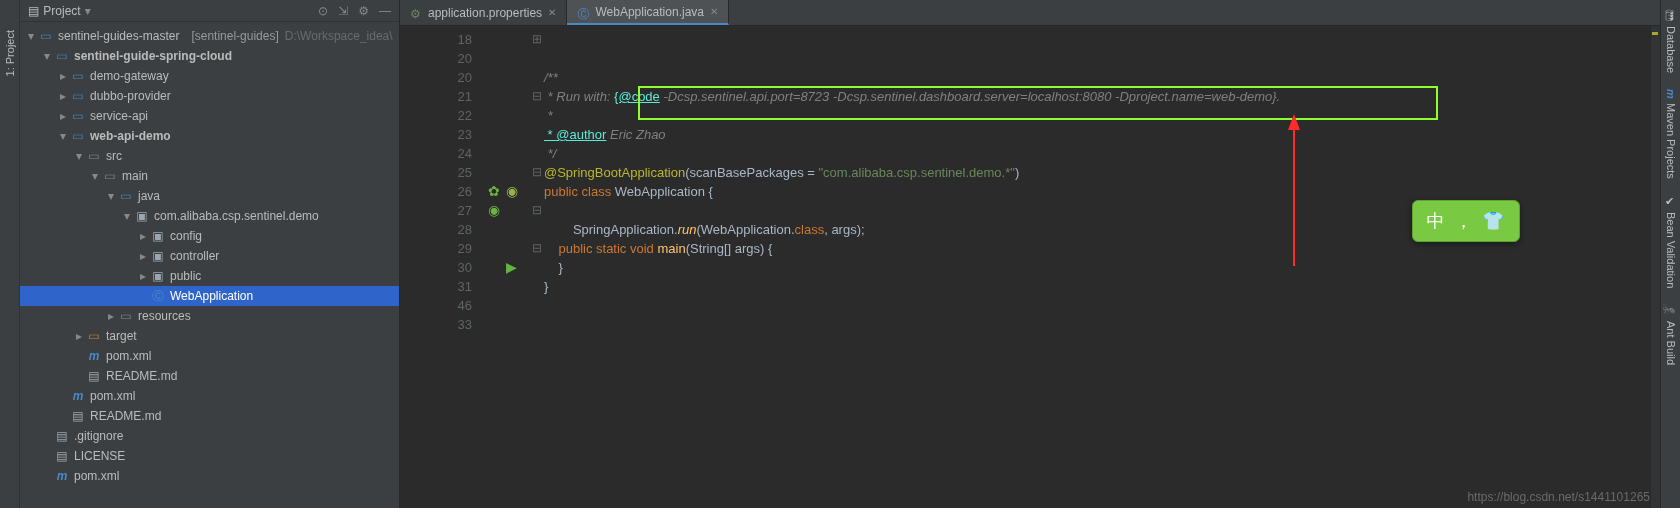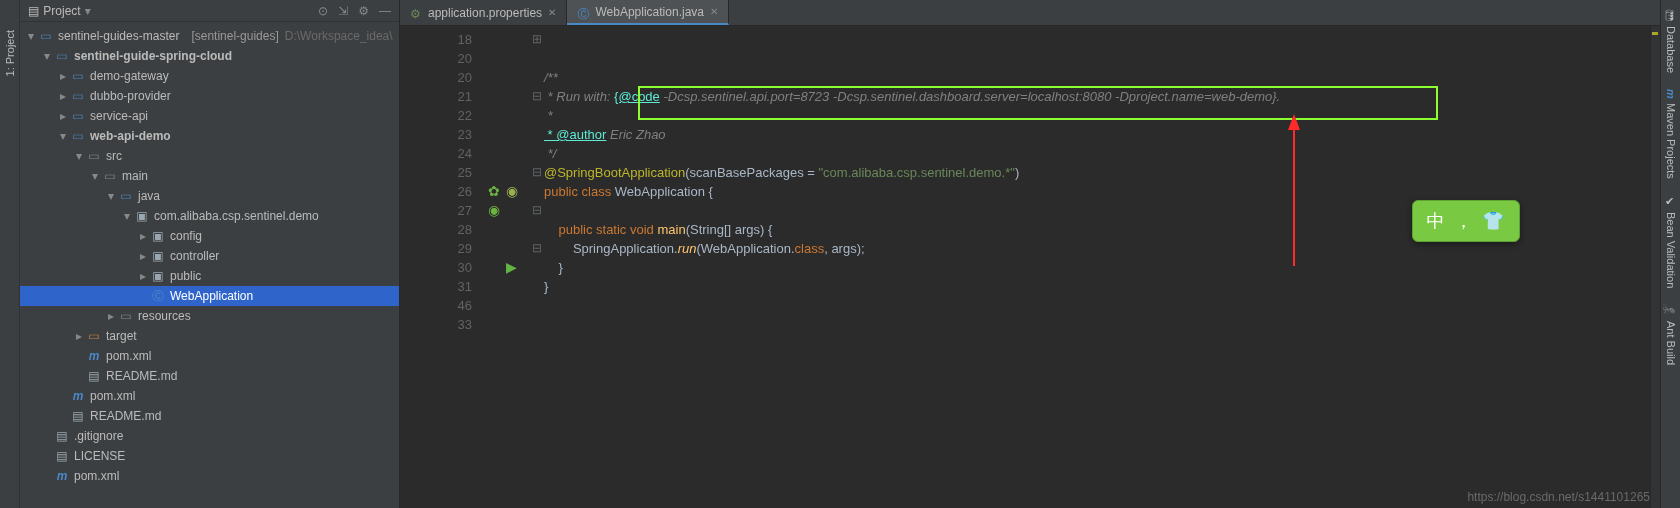--- a/index.html
+++ b/index.html
@@ -265,22 +265,22 @@
 <div class="code-line">&nbsp;</div>
 <div class="code-line">&nbsp;</div>
 <div class="code-line"><span class="cmt">/**</span></div>
 <div class="code-line"><span class="cmt"> * Run with: </span><span class="cmt-tag">{@code</span><span class="cmt-u"> -Dcsp</span><span class="cmt">.sentinel.api.port=8723</span><span class="cmt-u"> -Dcsp</span><span class="cmt">.sentinel.dashboard.server=localhost:8080</span><span class="cmt-u"> -Dproject</span><span class="cmt">.name=web-demo}.</span></div>
 <div class="code-line"><span class="cmt"> *</span></div>
 <div class="code-line"><span class="cmt-tag"> * @author</span><span class="cmt"> Eric Zhao</span></div>
 <div class="code-line"><span class="cmt"> */</span></div>
 <div class="code-line"><span class="ann">@SpringBootApplication</span><span>(</span><span>scanBasePackages</span><span> = </span><span class="str">"com.alibaba.csp.sentinel.demo.*"</span><span>)</span></div>
 <div class="code-line"><span class="kw">public class </span><span class="cls">WebApplication</span><span> {</span></div>
 <div class="code-line">&nbsp;</div>
+<div class="code-line"><span>        SpringApplication.</span><span class="fn" style="font-style:italic">run</span><span>(WebApplication.</span><span class="kw">class</span><span>, args);</span></div>
 <div class="code-line"><span class="kw">    public static void </span><span class="fn">main</span><span>(String[] args) {</span></div>
-<div class="code-line"><span>        SpringApplication.</span><span class="fn" style="font-style:italic">run</span><span>(WebApplication.</span><span class="kw">class</span><span>, args);</span></div>
 <div class="code-line"><span>    }</span></div>
 <div class="code-line"><span>}</span></div>
 <div class="code-line">&nbsp;</div>
 
       <div class="highlight-box" style="left:94px; top:60px; width:800px; height:34px;"></div>
 
       <svg class="arrow-svg" style="left:640px; top:80px;" width="120" height="170">
         <defs>
             <marker id="ah" markerWidth="10" markerHeight="10" refX="5" refY="3" orient="auto">
               <polygon points="0,0 8,3 0,6" fill="#ff2a2a"></polygon>

